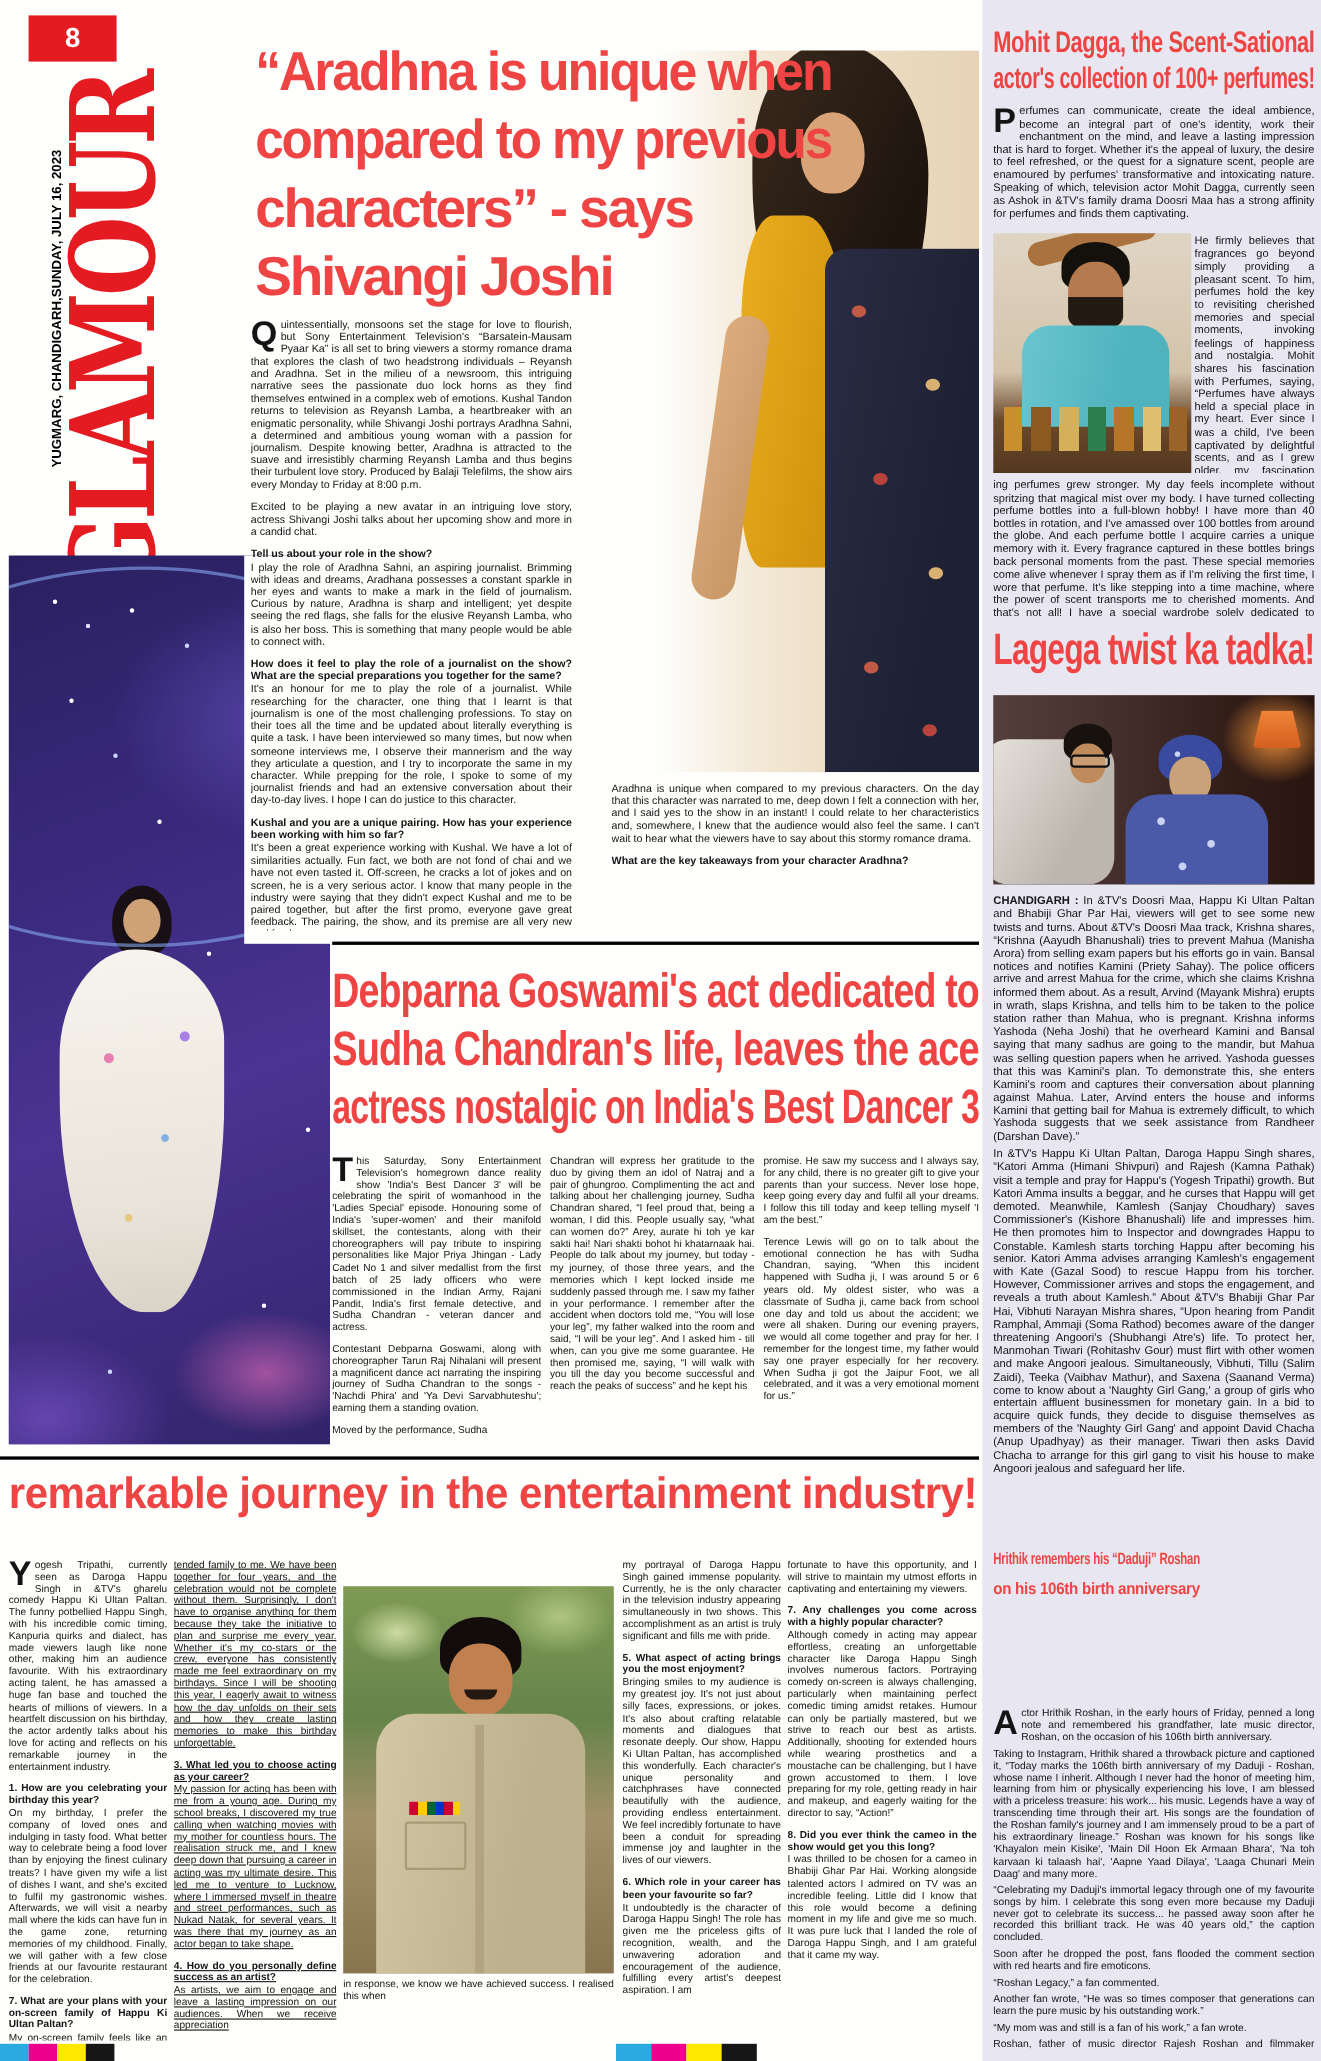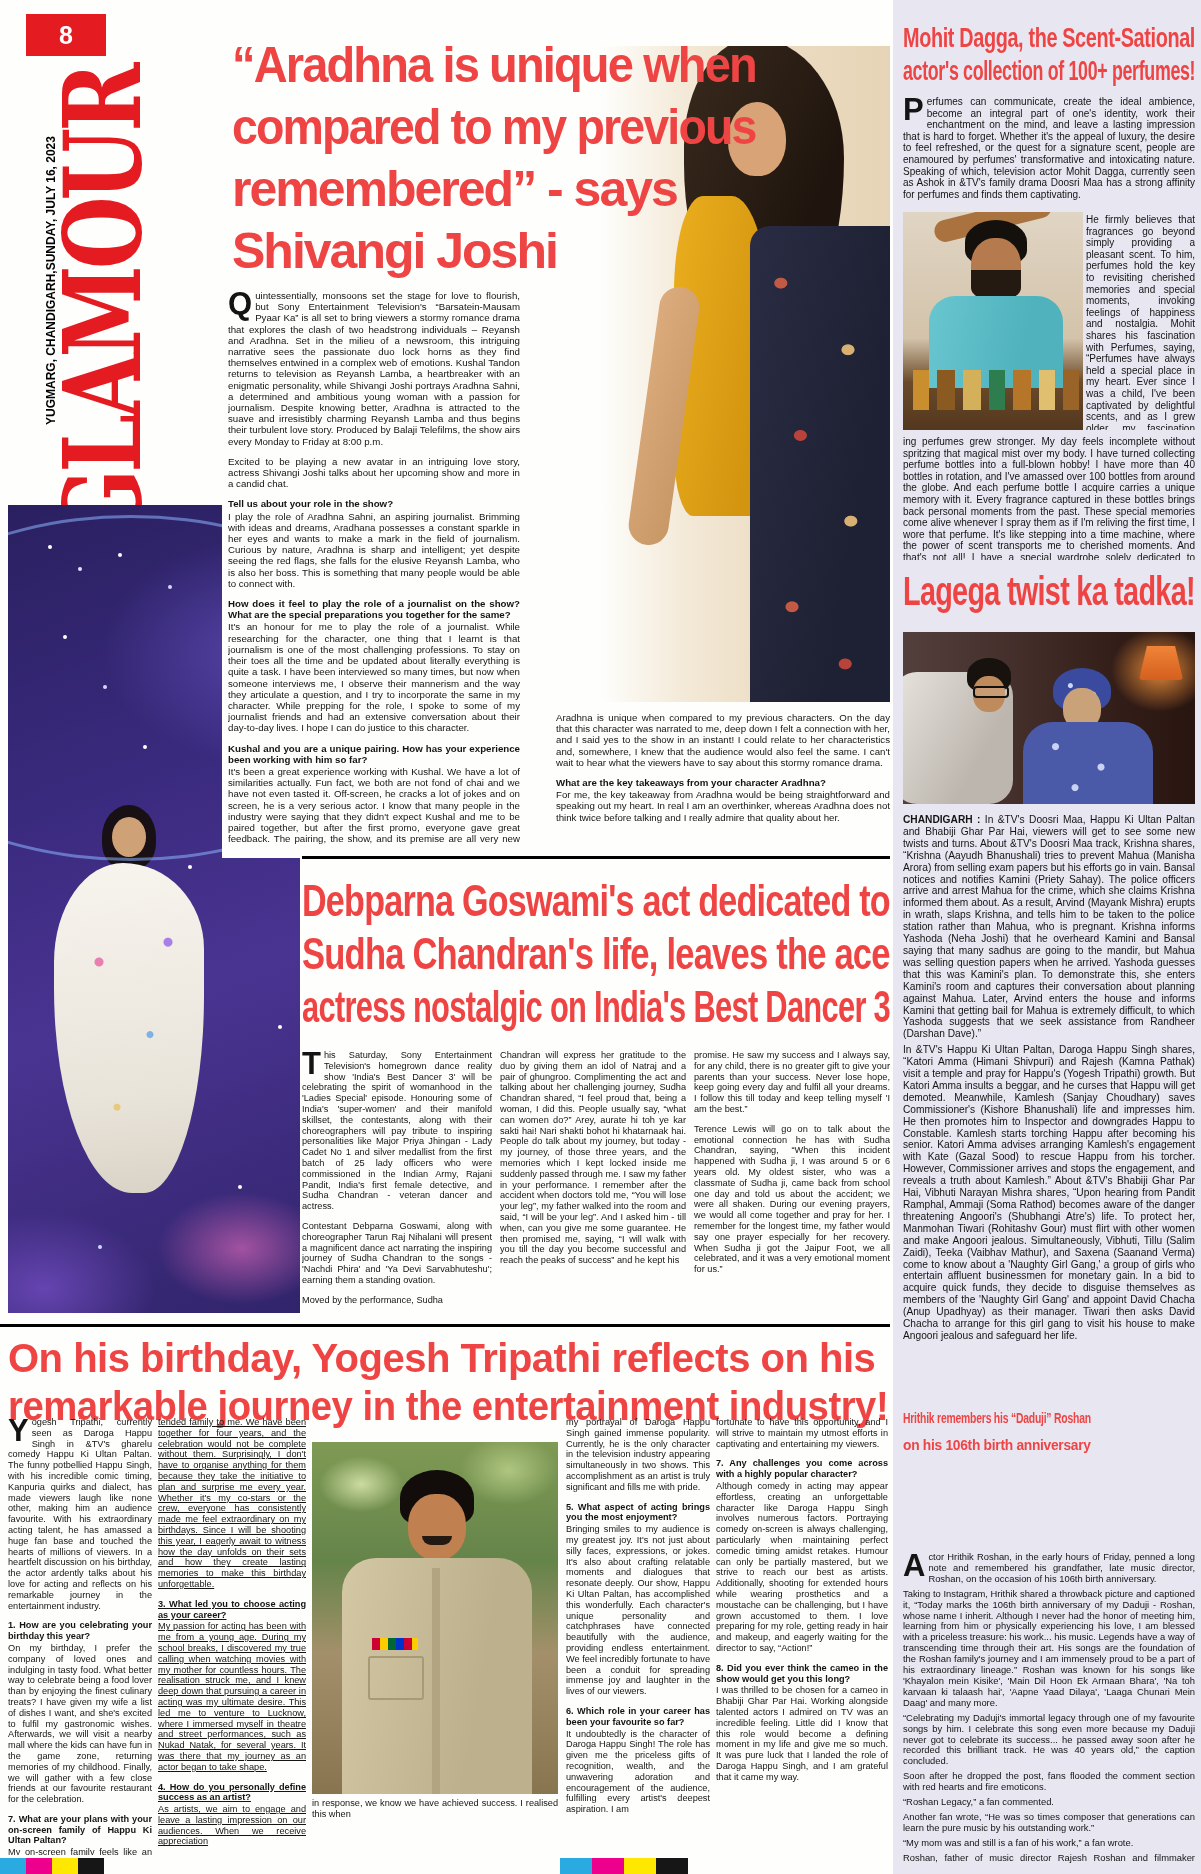--- a/index.html
+++ b/index.html
@@ -165,37 +165,36 @@
   <div class="abs photo photo-shivangi">
     <div class="shiv-hair"></div>
     <div class="shiv-face"></div>
     <div class="shiv-top"></div>
     <div class="shiv-shawl"></div>
     <div class="shiv-arm"></div>
   </div>
   <div class="abs hl hl-main fit">
       <p class="para" style="transform: scaleX(0.940754);">“Aradhna is unique when</p>
       <p class="para" style="transform: scaleX(0.930728);">compared to my previous</p>
-      <p class="para">remembered” - says</p>
+      <p class="para">characters” - says</p>
       <p class="para">Shivangi Joshi</p>
     </div>
   <div class="abs col main-left">
       <p class="para lead"><span class="dropcap">Q</span>uintessentially, monsoons set the stage for love to flourish, but Sony Entertainment Television's “Barsatein-Mausam Pyaar Ka” is all set to bring viewers a stormy romance drama that explores the clash of two headstrong individuals – Reyansh and Aradhna. Set in the milieu of a newsroom, this intriguing narrative sees the passionate duo lock horns as they find themselves entwined in a complex web of emotions. Kushal Tandon returns to television as Reyansh Lamba, a heartbreaker with an enigmatic personality, while Shivangi Joshi portrays Aradhna Sahni, a determined and ambitious young woman with a passion for journalism. Despite knowing better, Aradhna is attracted to the suave and irresistibly charming Reyansh Lamba and thus begins their turbulent love story. Produced by Balaji Telefilms, the show airs every Monday to Friday at 8:00 p.m.</p>
       <p class="para">Excited to be playing a new avatar in an intriguing love story, actress Shivangi Joshi talks about her upcoming show and more in a candid chat.</p>
       <p class="para q">Tell us about your role in the show?</p>
       <p class="para">I play the role of Aradhna Sahni, an aspiring journalist. Brimming with ideas and dreams, Aradhana possesses a constant sparkle in her eyes and wants to make a mark in the field of journalism. Curious by nature, Aradhna is sharp and intelligent; yet despite seeing the red flags, she falls for the elusive Reyansh Lamba, who is also her boss. This is something that many people would be able to connect with.</p>
       <p class="para q">How does it feel to play the role of a journalist on the show? What are the special preparations you together for the same?</p>
       <p class="para">It's an honour for me to play the role of a journalist. While researching for the character, one thing that I learnt is that journalism is one of the most challenging professions. To stay on their toes all the time and be updated about literally everything is quite a task. I have been interviewed so many times, but now when someone interviews me, I observe their mannerism and the way they articulate a question, and I try to incorporate the same in my character. While prepping for the role, I spoke to some of my journalist friends and had an extensive conversation about their day-to-day lives. I hope I can do justice to this character.</p>
       <p class="para q">Kushal and you are a unique pairing. How has your experience been working with him so far?</p>
       <p class="para">It's been a great experience working with Kushal. We have a lot of similarities actually. Fun fact, we both are not fond of chai and we have not even tasted it. Off-screen, he cracks a lot of jokes and on screen, he is a very serious actor. I know that many people in the industry were saying that they didn't expect Kushal and me to be paired together, but after the first promo, everyone gave great feedback. The pairing, the show, and its premise are all very new and fresh.</p>
     </div>
   <div class="abs col main-right">
       <p class="para">Aradhna is unique when compared to my previous characters. On the day that this character was narrated to me, deep down I felt a connection with her, and I said yes to the show in an instant! I could relate to her characteristics and, somewhere, I knew that the audience would also feel the same. I can't wait to hear what the viewers have to say about this stormy romance drama.</p>
       <p class="para q">What are the key takeaways from your character Aradhna?</p>
-      <p class="para">For me, the key takeaway from Aradhna would be being straightforward and speaking out my heart. In real I am an overthinker, whereas Aradhna does not think twice before talking and I really admire that quality about her.</p>
     </div>
 
   <div class="abs rule" style="left:302px;top:856px;width:588px;height:3px;"></div>
   <div class="abs hl hl-deb fit">
       <p class="para" style="transform: scaleX(0.775726);">Debparna Goswami's act dedicated to</p>
       <p class="para" style="transform: scaleX(0.785047);">Sudha Chandran's life, leaves the ace</p>
       <p class="para" style="transform: scaleX(0.700834);">actress nostalgic on India's Best Dancer 3</p>
     </div>
   <div class="abs col deb-col1">
       <p class="para lead"><span class="dropcap">T</span>his Saturday, Sony Entertainment Television's homegrown dance reality show 'India's Best Dancer 3' will be celebrating the spirit of womanhood in the 'Ladies Special' episode. Honouring some of India's 'super-women' and their manifold skillset, the contestants, along with their choreographers will pay tribute to inspiring personalities like Major Priya Jhingan - Lady Cadet No 1 and silver medallist from the first batch of 25 lady officers who were commissioned in the Indian Army, Rajani Pandit, India's first female detective, and Sudha Chandran - veteran dancer and actress.</p>
@@ -205,21 +204,20 @@
   <div class="abs col deb-col2">
       <p class="para">Chandran will express her gratitude to the duo by giving them an idol of Natraj and a pair of ghungroo. Complimenting the act and talking about her challenging journey, Sudha Chandran shared, “I feel proud that, being a woman, I did this. People usually say, “what can women do?” Arey, aurate hi toh ye kar sakti hai! Nari shakti bohot hi khatarnaak hai. People do talk about my journey, but today - my journey, of those three years, and the memories which I kept locked inside me suddenly passed through me. I saw my father in your performance. I remember after the accident when doctors told me, “You will lose your leg”, my father walked into the room and said, “I will be your leg”. And I asked him - till when, can you give me some guarantee. He then promised me, saying, “I will walk with you till the day you become successful and reach the peaks of success” and he kept his</p>
     </div>
   <div class="abs col deb-col3">
       <p class="para">promise. He saw my success and I always say, for any child, there is no greater gift to give your parents than your success. Never lose hope, keep going every day and fulfil all your dreams. I follow this till today and keep telling myself 'I am the best.”</p>
       <p class="para">Terence Lewis will go on to talk about the emotional connection he has with Sudha Chandran, saying, “When this incident happened with Sudha ji, I was around 5 or 6 years old. My oldest sister, who was a classmate of Sudha ji, came back from school one day and told us about the accident; we were all shaken. During our evening prayers, we would all come together and pray for her. I remember for the longest time, my father would say one prayer especially for her recovery. When Sudha ji got the Jaipur Foot, we all celebrated, and it was a very emotional moment for us.”</p>
     </div>
 
   <div class="abs rule" style="left:0;top:1324px;width:890px;height:3px;"></div>
   <div class="abs hl hl-yog fit">
-      <p class="para">On his birthday, Yogesh Tripathi reflects on his</p>
       <p class="para" style="transform: scaleX(0.956522);">remarkable journey in the entertainment industry!</p>
     </div>
   <div class="abs col yog-col yog1">
       <p class="para lead"><span class="dropcap">Y</span>ogesh Tripathi, currently seen as Daroga Happu Singh in &amp;TV's gharelu comedy Happu Ki Ultan Paltan. The funny potbellied Happu Singh, with his incredible comic timing, Kanpuria quirks and dialect, has made viewers laugh like none other, making him an audience favourite. With his extraordinary acting talent, he has amassed a huge fan base and touched the hearts of millions of viewers. In a heartfelt discussion on his birthday, the actor ardently talks about his love for acting and reflects on his remarkable journey in the entertainment industry.</p>
       <p class="para q">1.  How are you celebrating your birthday this year?</p>
       <p class="para">On my birthday, I prefer the company of loved ones and indulging in tasty food. What better way to celebrate being a food lover than by enjoying the finest culinary treats? I have given my wife a list of dishes I want, and she's excited to fulfil my gastronomic wishes. Afterwards, we will visit a nearby mall where the kids can have fun in the game zone, returning memories of my childhood. Finally, we will gather with a few close friends at our favourite restaurant for the celebration.</p>
       <p class="para q">7.  What are your plans with your on-screen family of Happu Ki Ultan Paltan?</p>
       <p class="para">My on-screen family feels like an ex-</p>
     </div>
   <div class="abs col yog-col yog2">

